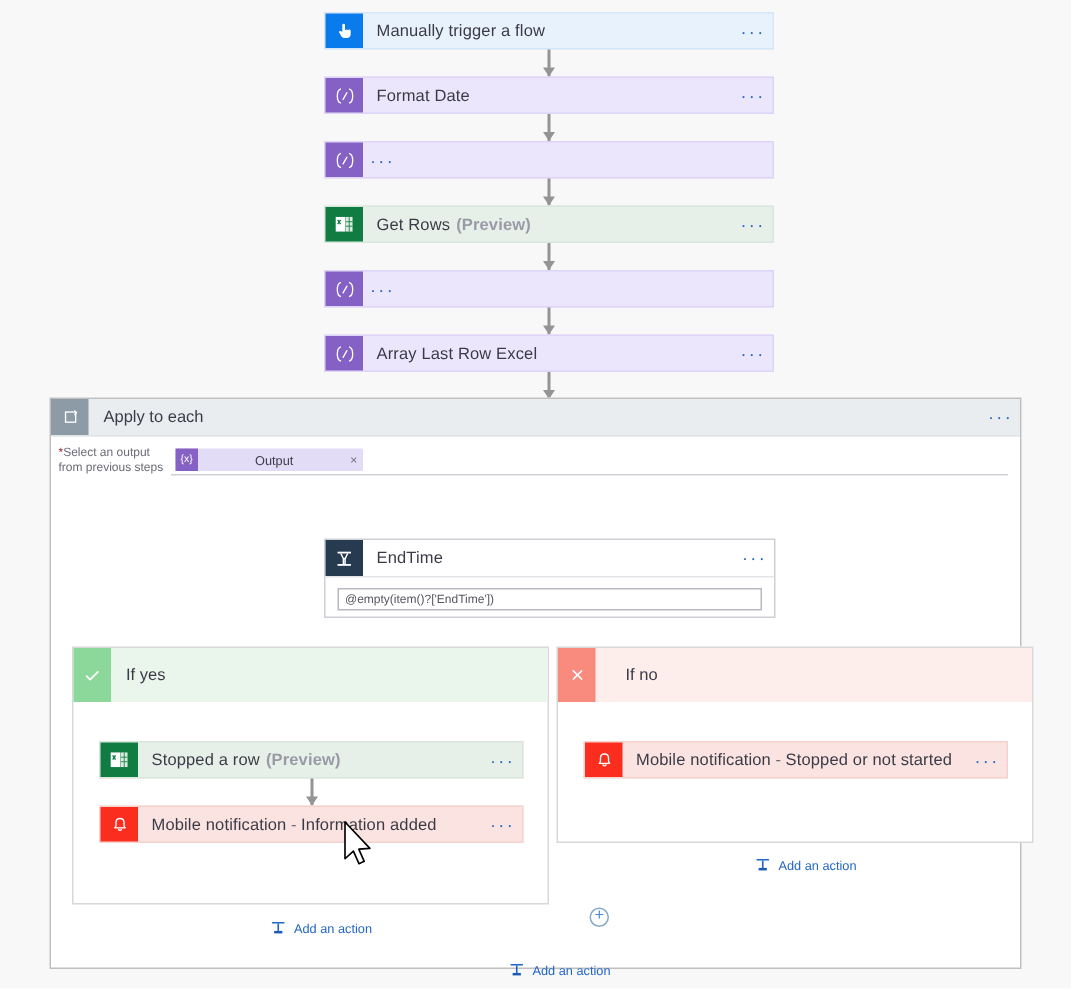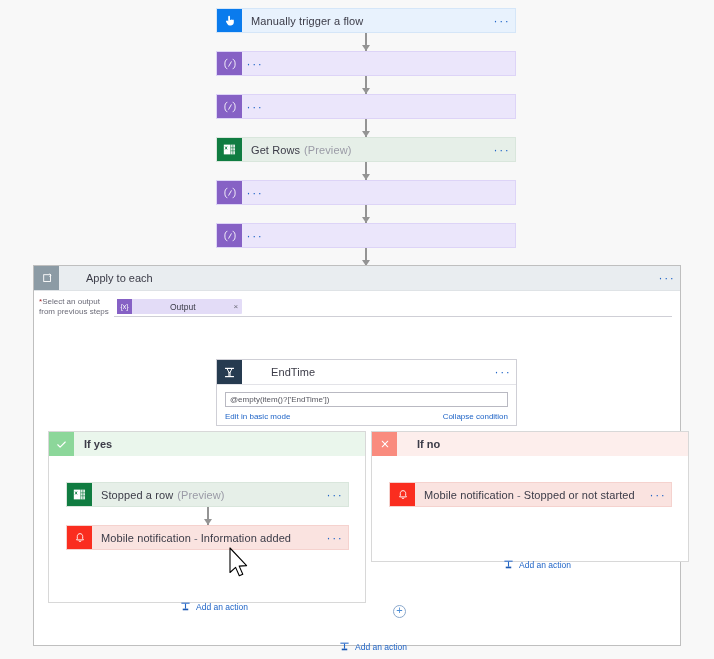--- a/index.html
+++ b/index.html
@@ -42,20 +42,21 @@
     padding-left: 9px;
     font-size: 11px;
     color: #3b3b47;
     letter-spacing: .1px;
     white-space: nowrap;
     overflow: hidden;
   }
   .card .title .suffix {
     color: #9a9aa6;
     margin-left: 4px;
+    font-weight: bold;
   }
   .card .title .sep {
     color: #6b6b78;
     margin: 0 3px;
   }
   .ellipsis {
     display: flex;
     align-items: center;
     justify-content: center;
     width: 26px;
@@ -68,21 +69,21 @@
 
   
   .card.purple { background: #ebe6fb; border-color: #ddd4f7; }
   .card.purple .icon { background: #8661c5; }
   .card.blue   { background: #e8f2fd; border-color: #d5e6f8; }
   .card.blue .icon { background: #0a7bed; }
   .card.green  { background: #e6efe8; border-color: #d9e6dc; }
   .card.green .icon { background: #107c41; }
   .card.red    { background: #fae3e0; border-color: #f5d2ce; }
   .card.red .icon { background: #fa2d1f; }
-  .card.navy   { background: #ffffff; border-color: #d8d8e0; gap: 20px; }
+  .card.navy   { background: #ffffff; border-color: #d8d8e0; }
   .card.navy .icon { background: #263b50; }
 
   
   .chain {
     position: absolute;
     left: 216px;
     top: 8px;
     width: 300px;
   }
   .connector {
@@ -133,21 +134,21 @@
     display: flex;
     align-items: center;
     justify-content: center;
     background: #8c9ba5;
     color: #ffffff;
   }
   .scope-header .title {
     flex: 1;
     display: flex;
     align-items: center;
-    padding-left: 27px;
+    padding-left: 10px;
     font-size: 11px;
     color: #3b3b47;
   }
 
   .scope-body {
     position: relative;
     height: 356px;
   }
 
   
@@ -263,22 +264,21 @@
     border: 1px solid #d8d8d8;
     background: #ffffff;
     box-sizing: border-box;
   }
   .branch-yes { left: 14px;  top: 140px; width: 318px; height: 172px; }
   .branch-no  { left: 337px; top: 140px; width: 318px; height: 131px; }
 
   .branch-header {
     display: flex;
     align-items: stretch;
-    height: 24px;
-    font-weight: bold;
+    height: 36px;
   }
   .branch-header .bicon {
     width: 25px; min-width: 25px;
     display: flex; align-items: center; justify-content: center;
     color: #ffffff;
   }
   .branch-header .btitle {
     flex: 1;
     display: flex;
     align-items: center;
@@ -336,20 +336,23 @@
       <div class="head"></div>
     </div>
 
   <div class="card purple">
     <div class="icon">
       <svg width="16" height="12" viewBox="0 0 20 14" aria-hidden="true">
         <path d="M6.2 1.2C4.4 1.8 3.6 3.4 3.6 7s.8 5.2 2.6 5.8" stroke="#ffffff" stroke-width="1.1" fill="none" stroke-linecap="round"></path>
         <path d="M13.8 1.2c1.8.6 2.6 2.2 2.6 5.8s-.8 5.2-2.6 5.8" stroke="#ffffff" stroke-width="1.1" fill="none" stroke-linecap="round"></path>
         <path d="M11.6 4.2 8.4 9.8" stroke="#ffffff" stroke-width="1.1" stroke-linecap="round"></path>
       </svg>
+    </div>
+    <div class="title">
+      <span>Format Date</span>
     </div>
     <div class="ellipsis">···</div>
   </div>
 
   <div class="connector arrow">
       <div class="line"></div>
       <div class="head"></div>
     </div>
 
   <div class="card purple">
@@ -405,20 +408,23 @@
       <div class="head"></div>
     </div>
 
   <div class="card purple">
     <div class="icon">
       <svg width="16" height="12" viewBox="0 0 20 14" aria-hidden="true">
         <path d="M6.2 1.2C4.4 1.8 3.6 3.4 3.6 7s.8 5.2 2.6 5.8" stroke="#ffffff" stroke-width="1.1" fill="none" stroke-linecap="round"></path>
         <path d="M13.8 1.2c1.8.6 2.6 2.2 2.6 5.8s-.8 5.2-2.6 5.8" stroke="#ffffff" stroke-width="1.1" fill="none" stroke-linecap="round"></path>
         <path d="M11.6 4.2 8.4 9.8" stroke="#ffffff" stroke-width="1.1" stroke-linecap="round"></path>
       </svg>
+    </div>
+    <div class="title">
+      <span>Array Last Row Excel</span>
     </div>
     <div class="ellipsis">···</div>
   </div>
 
   <div class="connector arrow">
       <div class="line"></div>
       <div class="head"></div>
     </div>
 </div>
 
@@ -461,24 +467,20 @@
             <rect x="2.5" y="12.3" width="11" height="1.5" fill="#ffffff"></rect>
             <path d="M5.2 3.7 7.3 7.9v4.4M10.8 3.7 8.7 7.9v4.4" stroke="#ffffff" stroke-width="1.2" fill="none"></path>
             <rect x="6.9" y="7.3" width="2.2" height="1.2" fill="#ffffff"></rect>
           </svg>
         </div>
         <div class="title">EndTime</div>
         <div class="ellipsis">···</div>
       </div>
       <div class="cond-body">
         <div class="expr-input">@empty(item()?['EndTime'])</div>
-        <div class="cond-links">
-          <span>Edit in basic mode</span>
-          <span>Collapse condition</span>
-        </div>
       </div>
     </div>
 
     <div class="branch branch-yes">
       <div class="branch-header">
         <div class="bicon">
           <svg width="13" height="13" viewBox="0 0 16 16" aria-hidden="true">
             <path d="M3.4 8.3 6.3 11.2 12.6 4.9" fill="none" stroke="#ffffff" stroke-width="1.4" stroke-linecap="round" stroke-linejoin="round"></path>
           </svg>
         </div>

